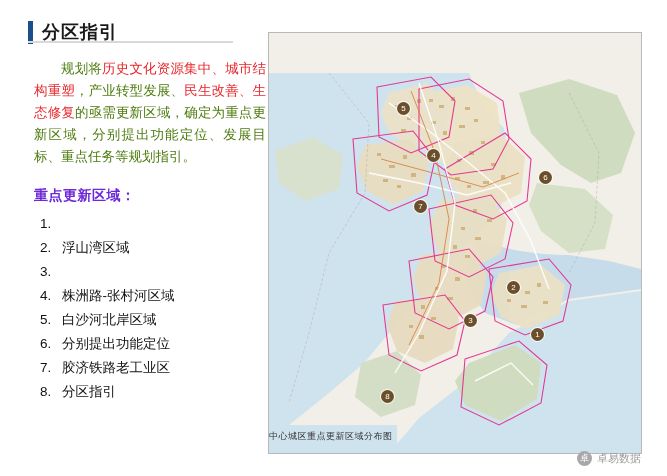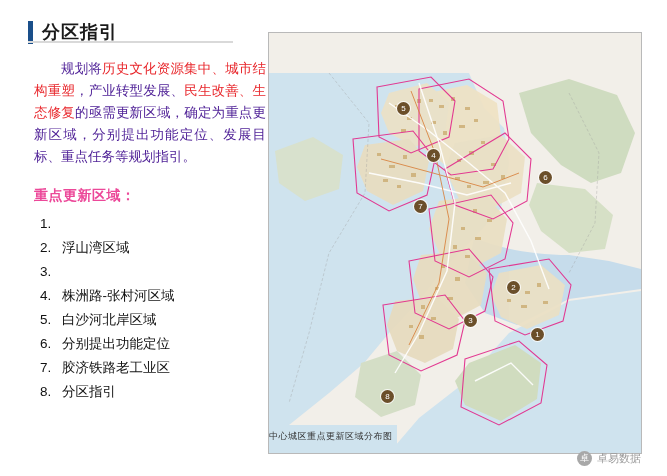--- a/index.html
+++ b/index.html
@@ -54,27 +54,27 @@
   }
   #intro-para {
     font-size: 13.5px;
     line-height: 22px;
     color: #111111;
     text-indent: 27px;
     text-align: justify;
     margin: 0;
   }
   .hl-red { color: #e8262b; }
-  .hl-dark { color: #4c1d95; }
+  .hl-dark { color: #4d7c0f; }
 
   #list-heading {
     margin-top: 19px;
     font-size: 14px;
     font-weight: bold;
-    color: #ec4899;
+    color: #6d28d9;
     letter-spacing: 0.5px;
   }
   #region-list {
     margin: 7px 0 0 0;
     padding: 0;
     list-style: none;
   }
   #region-list li {
     display: flex;
     font-size: 13.5px;

